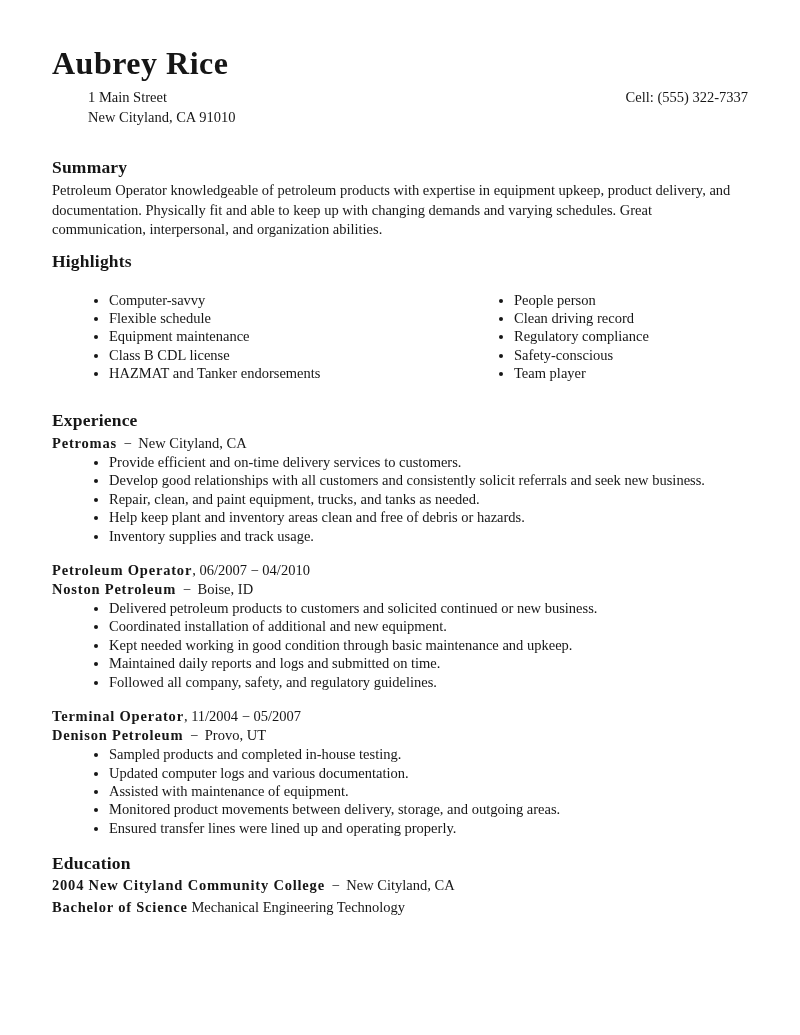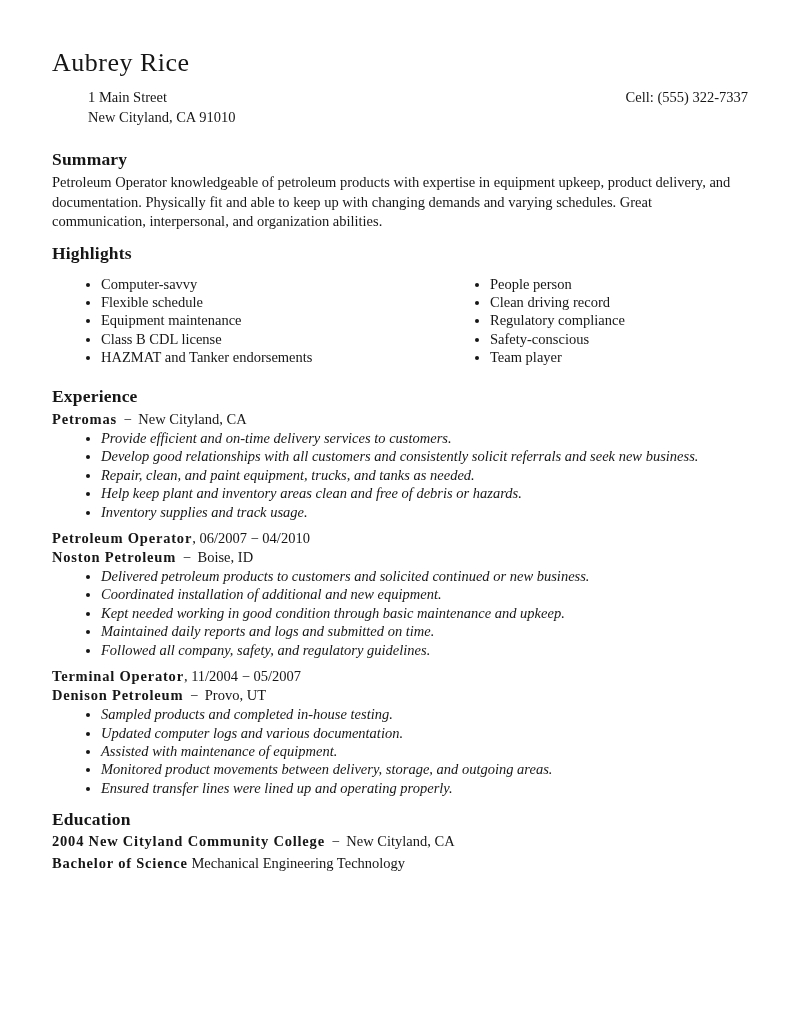--- a/index.html
+++ b/index.html
@@ -2,37 +2,37 @@
 <html><head>
 <meta charset="utf-8">
 <style>
   * { margin: 0; padding: 0; box-sizing: border-box; }
   html, body { background: #ffffff; }
   .page {
     width: 800px; height: 1035px; background: #ffffff; color: #161616;
     font-family: "Liberation Serif", "DejaVu Serif", serif;
     font-size: 14.5px; padding: 46px 52px 0 52px; overflow: hidden;
   }
-  .name { font-size: 26px; font-weight: 400; letter-spacing: .5px; line-height: 34px; }
+  .name { font-size: 32px; font-weight: 700; letter-spacing: .5px; line-height: 34px; }
   .contact-row { display: flex; justify-content: space-between; margin-top: 7px; }
   .contact-left div, .contact-right div { line-height: 20px; margin-left: 36px; }
   .contact-right { }
   .section-heading { font-size: 17.5px; font-weight: 700; letter-spacing: .2px; line-height: 21px; }
-  .summary-section { margin-top: 22px; }
+  .summary-section { margin-top: 30px; }
   .summary-text { margin-top: 3px; line-height: 19.5px; }
   .highlights-section { margin-top: 11px; }
   .hl-columns { display: flex; margin-top: 3px; }
   .hl-col1 { width: 373px; }
   .hl-col2 { flex: 1; }
-  ul { list-style: disc; margin: 8px; padding-left: 41px; }
+  ul { list-style: disc; margin: 16px; padding-left: 41px; }
   li { line-height: 18.4px; }
   .experience-section { margin-top: 11px; }
   .job { margin-top: 3px; margin-bottom: 8px; }
   .job-title-line, .job-company-line { line-height: 18.5px; }
-  .job .bullets { margin-top: 1px; font-style: italic; }
+  .job .bullets { margin-top: 1px; }
   .b { font-weight: 700; }
   .ls { letter-spacing: .8px; }
   .dash { padding: 0 3px; }
   .education-section { margin-top: 12px; }
   .edu-line { line-height: 19.5px; margin-top: 2px; }
 </style>
 </head>
 <body>
 
 <div class="page">

